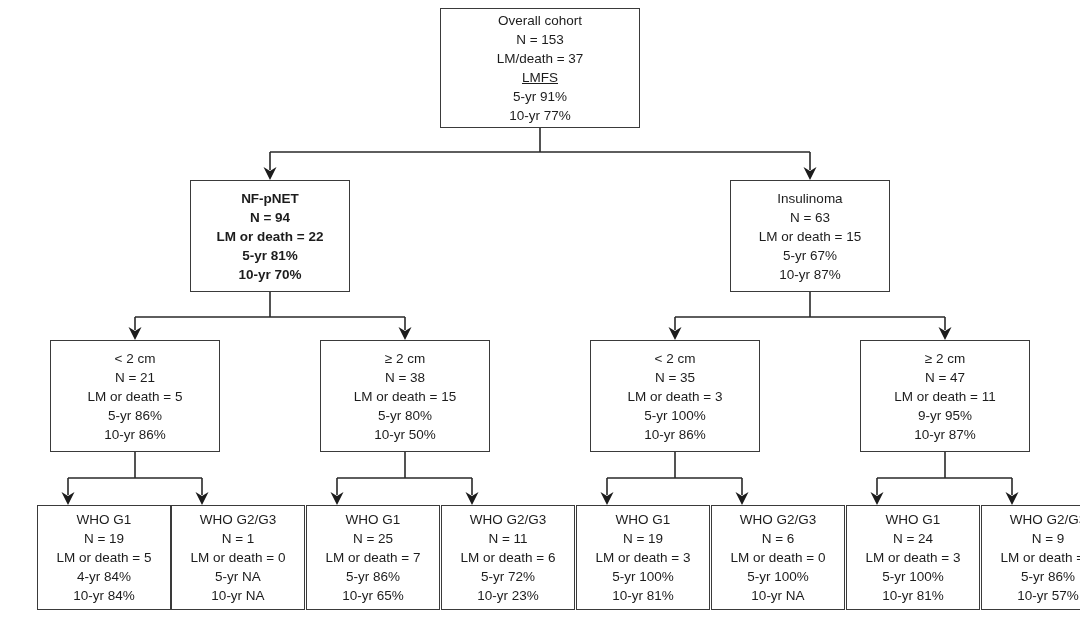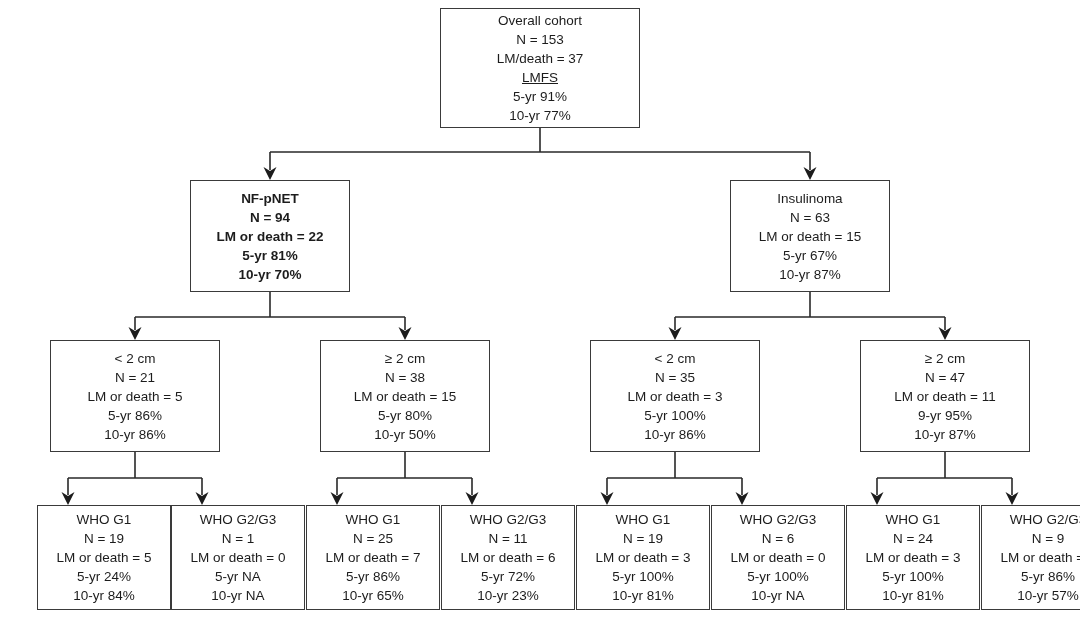--- a/index.html
+++ b/index.html
@@ -132,21 +132,21 @@
     <span class="ln">N = 47</span>
     <span class="ln">LM or death = 11</span>
     <span class="ln">9-yr 95%</span>
     <span class="ln">10-yr 87%</span>
   </div>
 
   <div class="node nd-bottom nd-b1">
     <span class="ln">WHO G1</span>
     <span class="ln">N = 19</span>
     <span class="ln">LM or death = 5</span>
-    <span class="ln">5-yr 24%</span>
+    <span class="ln">4-yr 84%</span>
     <span class="ln">10-yr 84%</span>
   </div>
   <div class="node nd-bottom nd-b2">
     <span class="ln">WHO G2/G3</span>
     <span class="ln">N = 1</span>
     <span class="ln">LM or death = 0</span>
     <span class="ln">5-yr NA</span>
     <span class="ln">10-yr NA</span>
   </div>
   <div class="node nd-bottom nd-b3">

